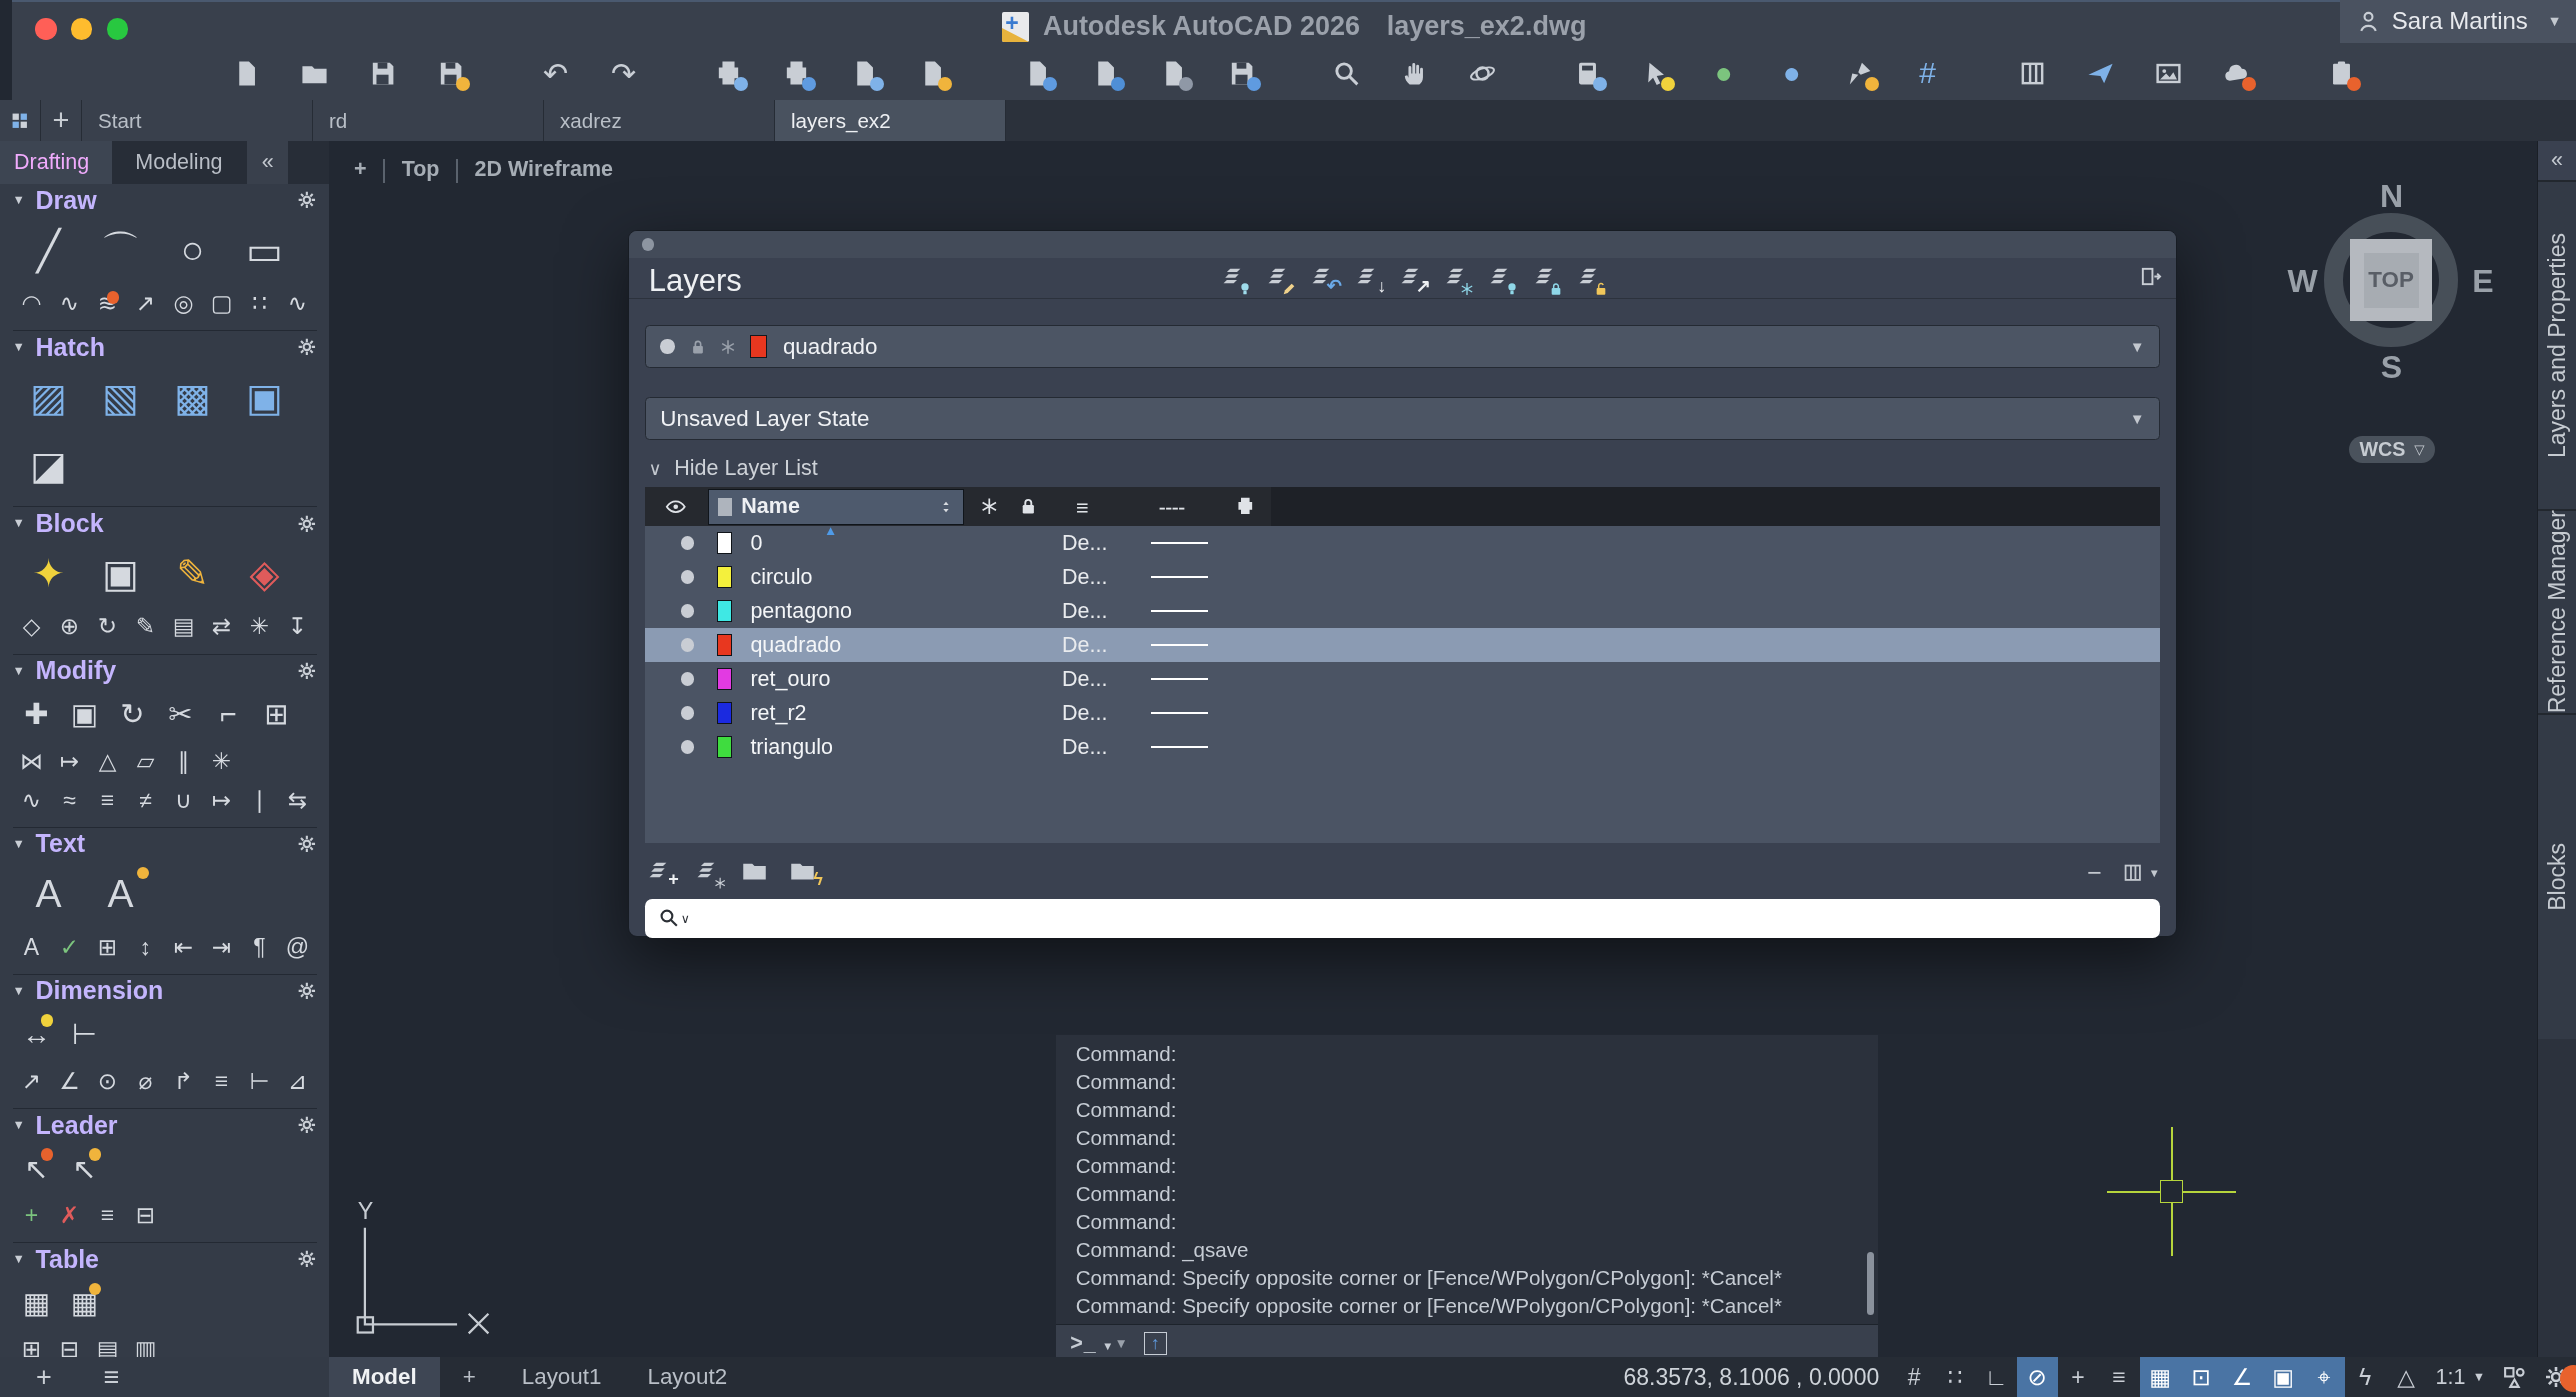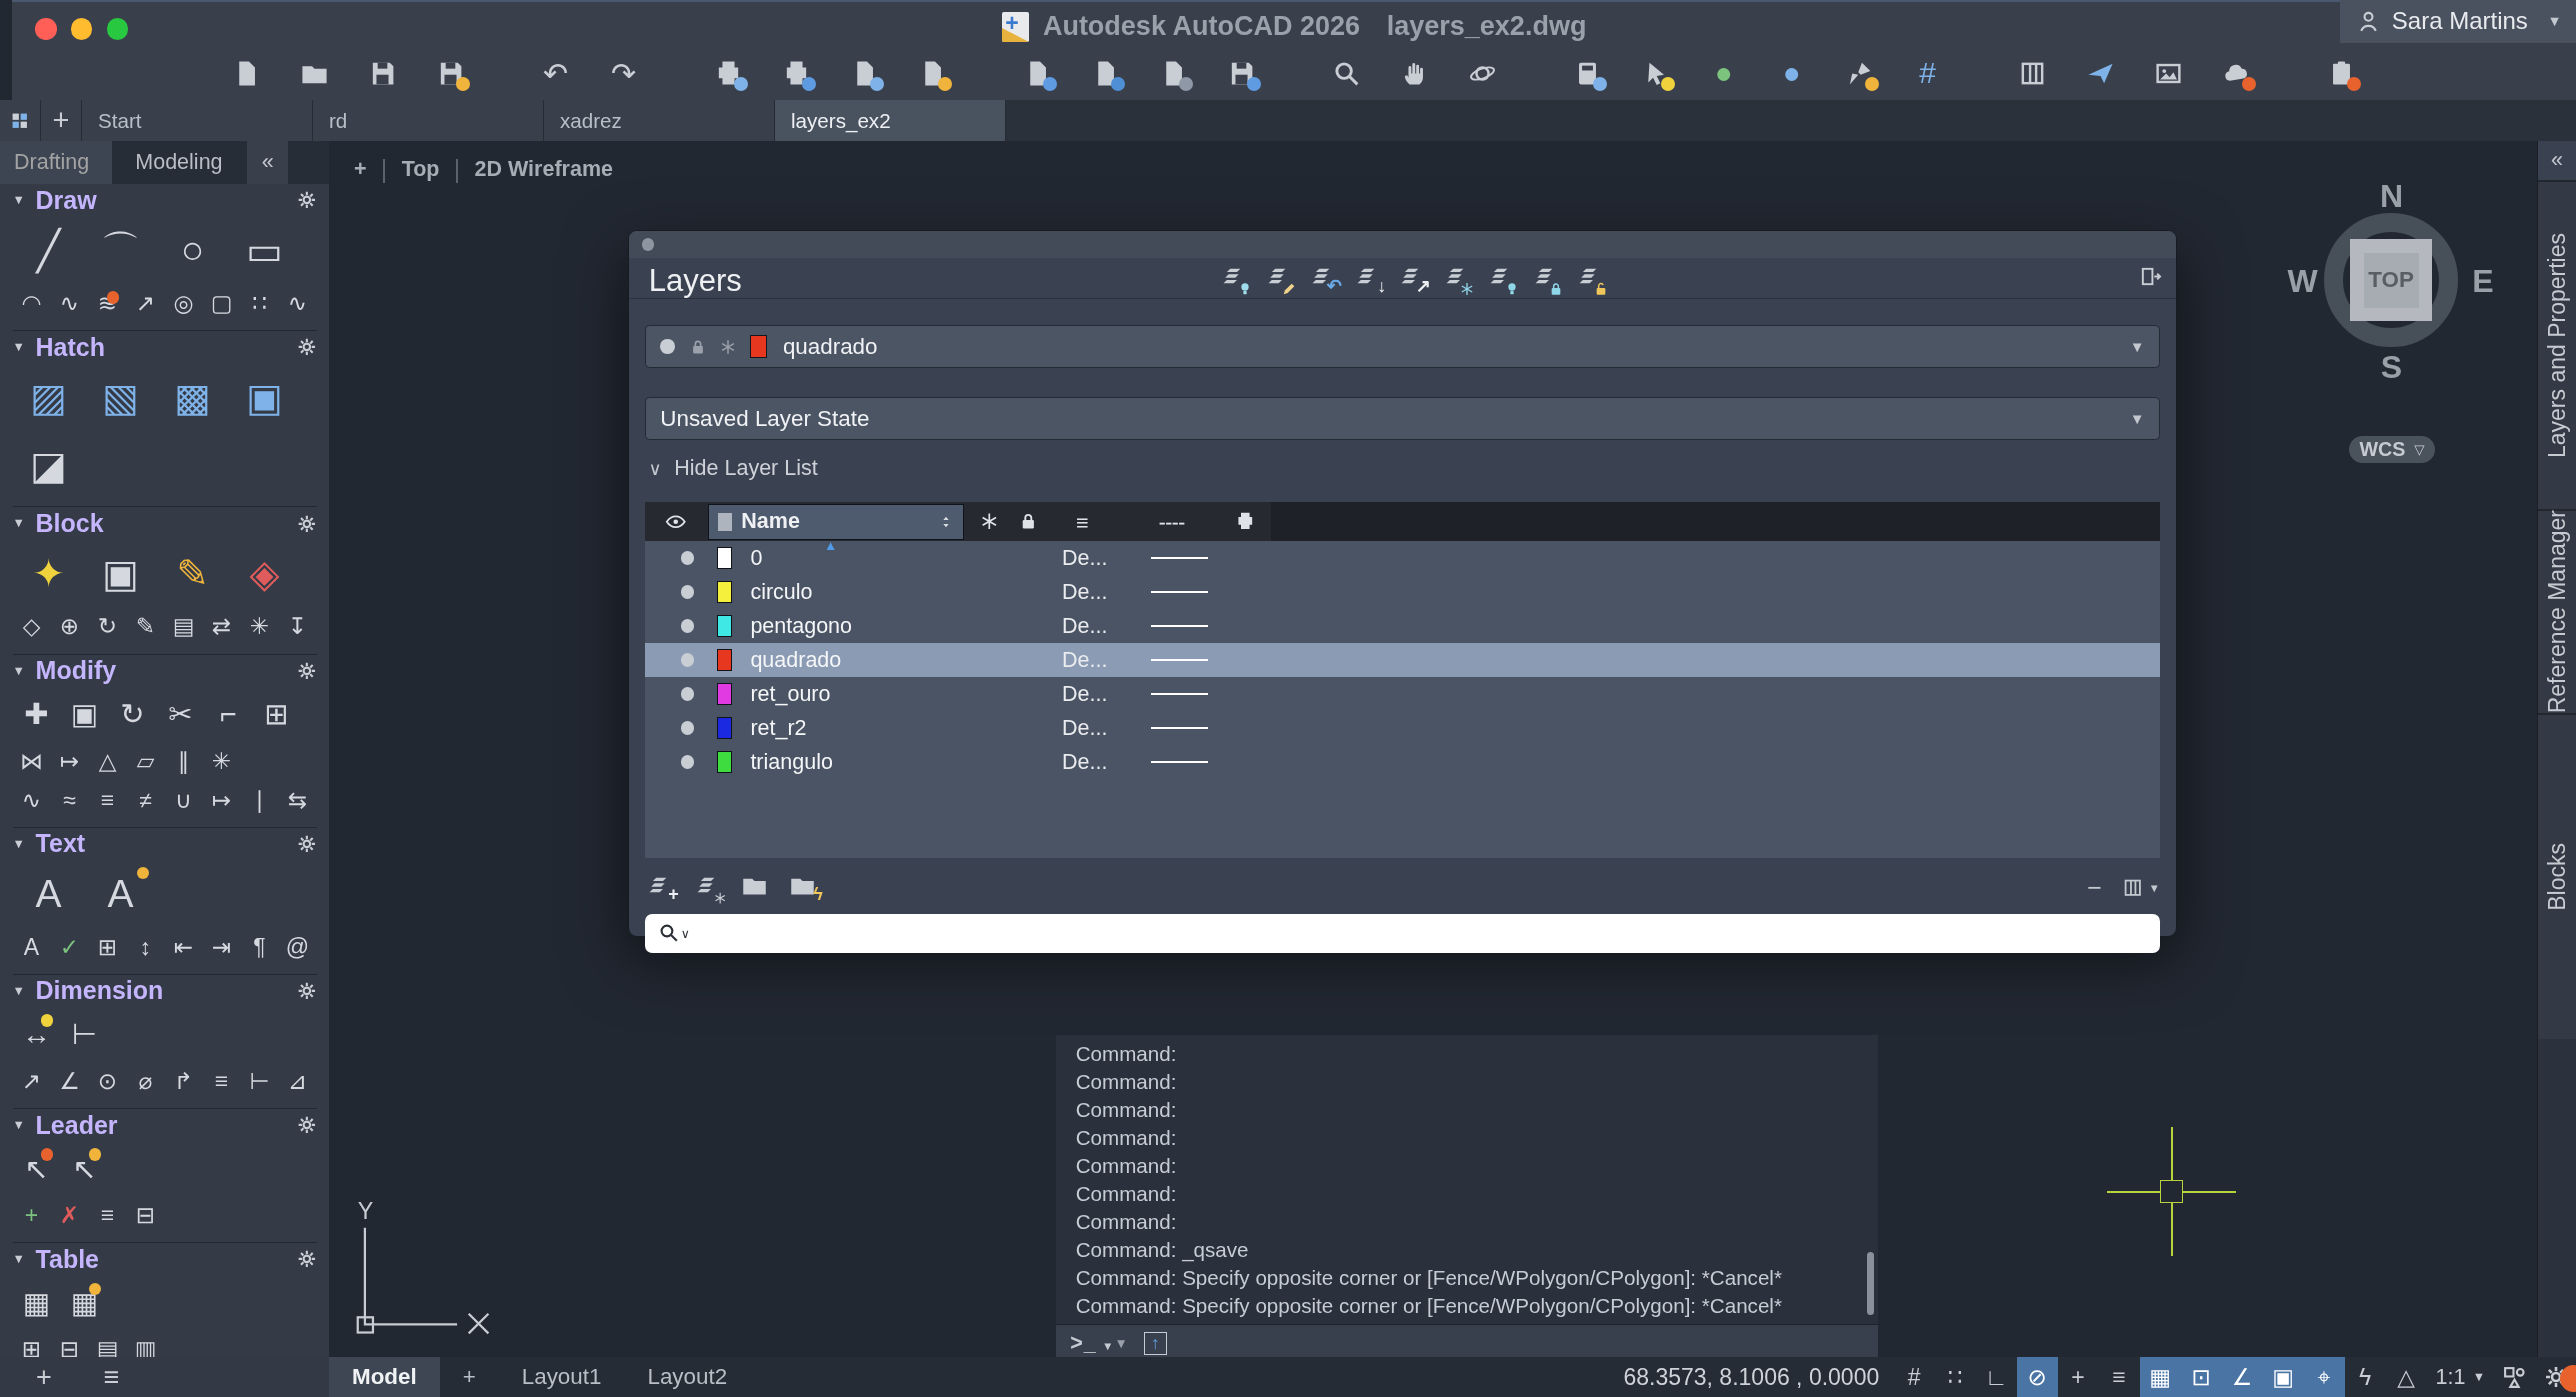--- a/index.html
+++ b/index.html
@@ -38,21 +38,21 @@
     padding-left:16px; border-right:1.8px solid #262c35; }
   .doctab.active { background:#49525f; color:#eef0f3; }
 
   
   .main { display:flex; height:1216px; }
 
   
   .toolpanel { width:329px; background:#343b47; flex:none; overflow:hidden; }
   .panel-tabs { height:43px; background:#272d37; display:flex; align-items:stretch; }
   .ptab { padding:0 23px; font-size:21.5px; color:#b9bec6; display:flex; align-items:center; }
-  .ptab.active { background:#3d4552; color:#a3a3a3;padding-left:14px; }
+  .ptab.active { background:#3d4552; color:#f0abfc;padding-left:14px; }
   .ptab-collapse { width:41px; background:#39404c; color:#c3c8cf; font-size:21.5px; display:flex; align-items:center; justify-content:center; margin-left:1.8px; }
   .sections { padding:0 12.5px; }
   .sect { border-bottom:1.8px solid #232933; padding-bottom:7.2px; }
   .sect-head { height:32px; display:flex; align-items:center; gap:10.7px; }
   .sect-chev { color:#c9ced5; font-size:12.5px; }
   .sect-name { font-size:25px; font-weight:700; color:#c4b5fd;text-align:right; }
   .sect-gear { margin-left:auto; color:#c9ced5; }
   .icon-row { display:flex; flex-wrap:wrap; align-items:center; }
   .cell { position:relative; display:flex; align-items:center; justify-content:center; color:#d5d9df; }
   .cell.lg { width:72px; height:68px; font-size:39px; }
@@ -83,21 +83,21 @@
     display:flex; align-items:center; padding:0 14.3px; color:#f0f2f5; font-size:22.4px; }
   .combo .caret { margin-left:auto; color:#c3c8cf; font-size:15px; }
   .combo-cur { margin-top:26px; }
   .combo-state { margin-top:29px; }
   .mini { color:#9aa1ab; margin-right:12.5px; display:flex; }
   .mini-bulb { width:14.3px; height:14.3px; border-radius:50%; background:#c9cdd4; margin-right:14.3px; }
   .swatch { width:17px; height:23px; border:1.8px solid #14181e; margin-right:16px; }
   .hide-row { margin-top:16px; display:flex; align-items:center; gap:12.5px; color:#ced2d8; font-size:21.5px; padding-left:3.6px; }
   .hide-chev { font-size:18px; color:#c3c8cf; }
 
-  .ltable { margin-top:21px; }
+  .ltable { margin-top:6px; }
   .lt-head { position:relative; height:39px; background:linear-gradient(90deg,#26292f 0 626px,#1e2127 626px); }
   .lt-eye { position:absolute; left:19.7px; top:9px; color:#dfe2e7; }
   .lt-namecol { position:absolute; left:63px; top:1.8px; width:256px; height:36px; background:#4e5a6d;
     border:0.9px solid #10151b; display:flex; align-items:center; padding:0 9px; }
   .lt-namecol .nm { font-size:21.5px; font-weight:700; color:#eef0f3; display:flex; gap:9px; align-items:center; }
   .lt-namecol .sort { margin-left:auto; color:#d8dbe0; }
   .lt-sortmark { position:absolute; left:179px; top:36px; color:#4f9be8; font-size:13.4px; z-index:3; }
   .lt-ic { position:absolute; top:9px; color:#dfe2e7; }
   .lt-body { height:317px; background:#4b5464; }
   .lrow { position:relative; height:34px; display:flex; align-items:center; }

